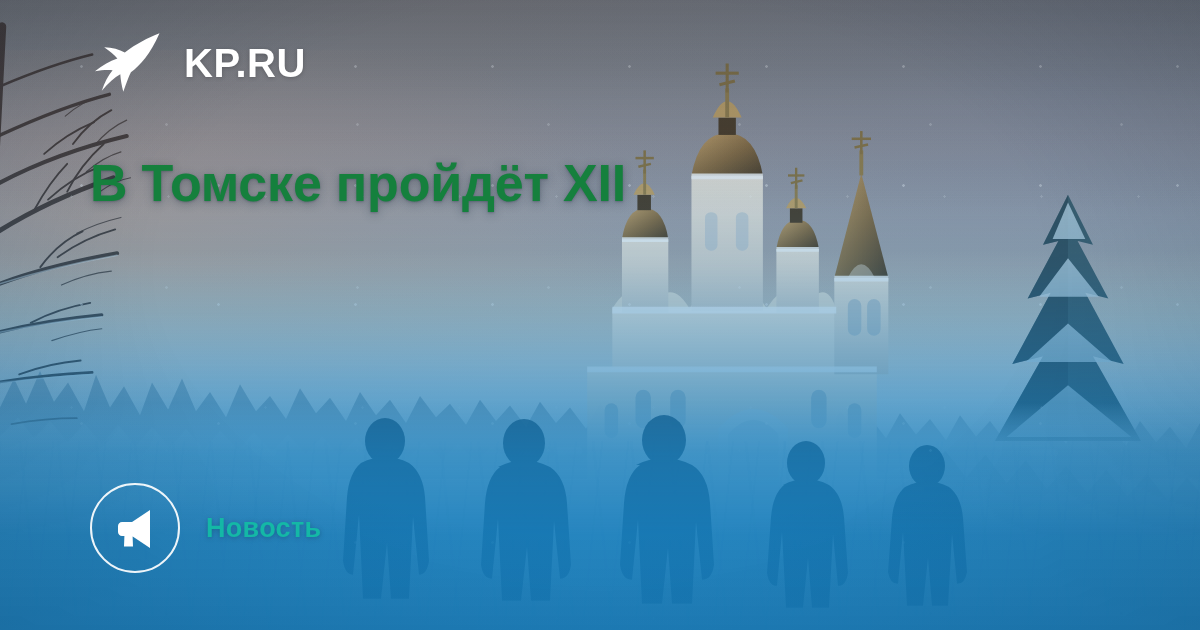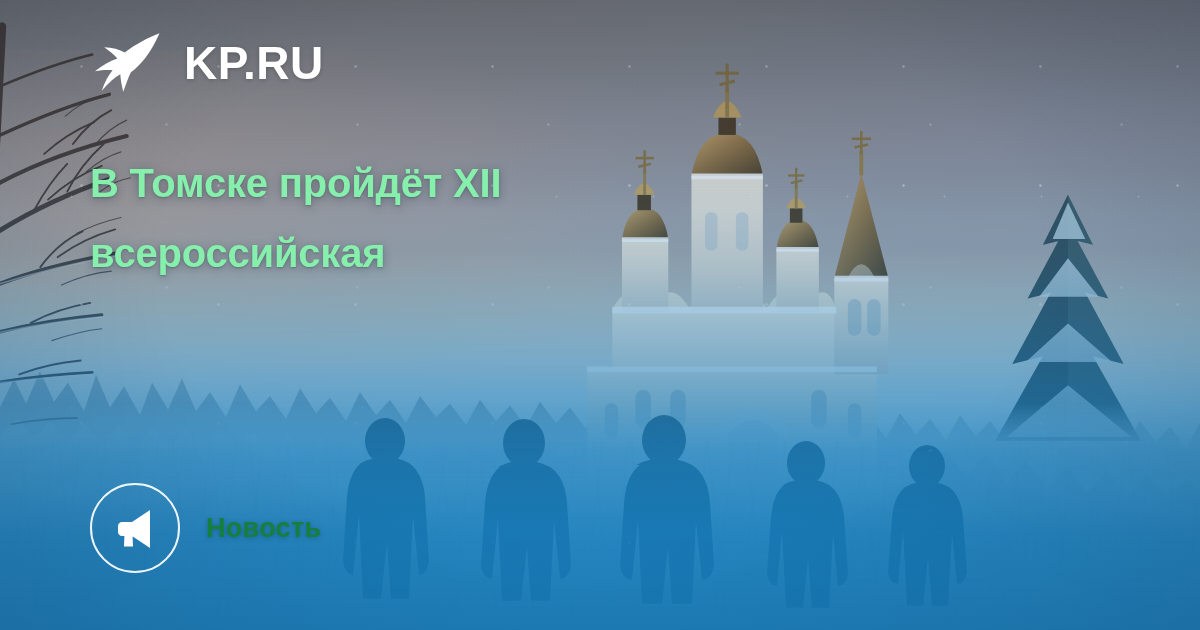--- a/index.html
+++ b/index.html
@@ -114,41 +114,41 @@
     position:absolute; inset:0;
     background:radial-gradient(ellipse at 50% 42%, rgba(0,0,0,0) 52%, rgba(10,30,50,.18) 100%);
   }
 
   
   .content { position:absolute; inset:0; }
 
   .brand { position:absolute; left:90px; top:32px; display:flex; align-items:center; gap:22px; }
   .brand-logo { width:72px; height:62px; display:block; }
   .brand-name {
-    color:#fff; font-size:46px; font-weight:700; letter-spacing:.5px; line-height:1;
+    color:#fff; font-size:40px; font-weight:700; letter-spacing:.5px; line-height:1;
     text-shadow:0 1px 4px rgba(0,0,0,.22);
   }
 
   .headline {
     position:absolute; left:90px; top:148px; width:840px;
-    color:#86efac; font-size:40px; font-weight:700; line-height:70px;
+    color:#15803d; font-size:52px; font-weight:700; line-height:70px;
     letter-spacing:-0.2px;
     text-shadow:0 2px 10px rgba(20,35,55,.35), 0 1px 2px rgba(20,35,55,.25);
   }
   .headline .l { display:block; white-space:nowrap; }
 
   .badge { position:absolute; left:90px; top:483px; display:flex; align-items:center; gap:26px; }
   .badge-circle {
     width:90px; height:90px; border-radius:50%;
     border:2px solid rgba(255,255,255,.92);
     display:flex; align-items:center; justify-content:center;
   }
   .badge-circle svg { width:46px; height:46px; display:block; }
   .badge-label {
-    color:#15803d; font-size:27px; font-weight:700; letter-spacing:.3px; line-height:1;
+    color:#14b8a6; font-size:27px; font-weight:700; letter-spacing:.3px; line-height:1;
     text-shadow:0 1px 5px rgba(10,40,70,.35);
   }
 </style>
 </head>
 <body>
 
 <div class="card">
 
   <div class="photo">
 
@@ -416,21 +416,20 @@
 
     <div class="brand">
       <svg class="brand-logo" viewBox="0 0 72 62">
         <path fill="#ffffff" d="M69.5 1.2 C58 5.5 45.5 12.2 34.8 20.4 C29.3 17.4 22.4 15.6 14.2 15.2 C20.0 19.2 24.3 22.9 27.4 26.4 C19.6 29.0 12.0 33.3 5.0 39.3 C11.4 38.1 17.3 37.8 22.6 38.3 C18.2 43.6 14.6 50.4 11.8 58.8 C18.4 51.0 24.6 45.6 30.3 42.3 C30.6 47.6 31.6 53.4 33.3 59.8 C36.1 51.4 38.6 44.9 40.9 40.2 C50.6 33.1 60.1 22.1 69.5 1.2 Z"></path>
       </svg>
       <div class="brand-name">KP.RU</div>
     </div>
 
     <div class="headline">
       <span class="l">В Томске пройдёт XII</span>
-      <span class="l">всероссийская</span>
     </div>
 
     <div class="badge">
       <div class="badge-circle">
         <svg viewBox="0 0 46 46">
           <path fill="#ffffff" d="M38 5 L20 17 L10 17 C7.8 17 6 18.8 6 21 L6 27 C6 29.2 7.8 31 10 31 L12.4 31 L12.0 41.5 L21.0 41.5 L20.6 31 L20 31 L38 43 Z"></path>
         </svg>
       </div>
       <div class="badge-label">Новость</div>
     </div>

